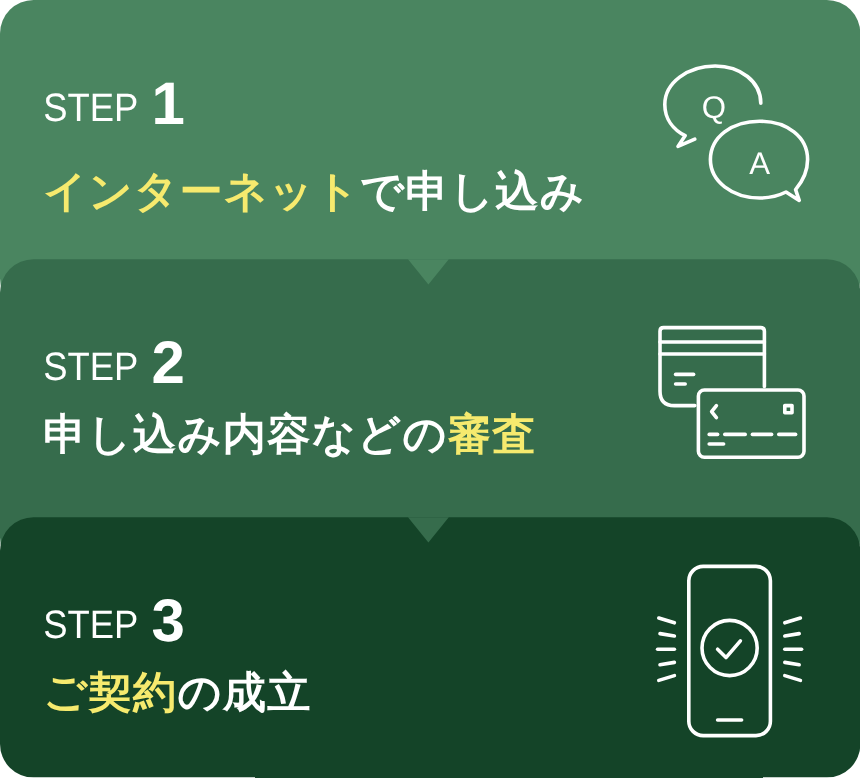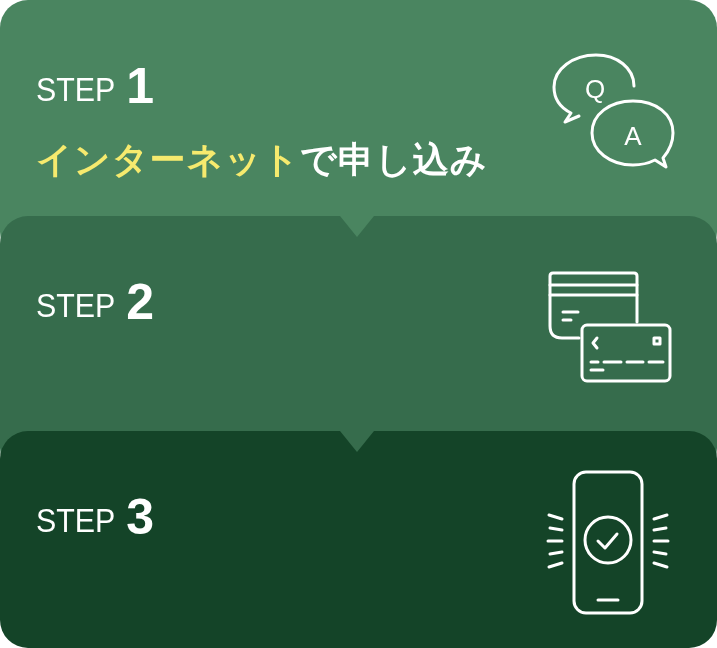--- a/index.html
+++ b/index.html
@@ -61,20 +61,21 @@
       <text x="88" y="95" fill="#ffffff" font-size="26" font-family="Liberation Sans, sans-serif" text-anchor="middle">A</text>
     </svg>
   </div>
 
   <div class="card card-2">
     <div class="notch"></div>
     <div class="step-label" style="top:66px;">
       <span class="step-word">STEP</span>
       <span class="step-num">2</span>
     </div>
+    <div class="title" style="top:122px;"><span>申し込み内容などの</span><span class="hl">審査</span></div>
 
     <svg class="icon" style="left:545px; top:52px;" width="130" height="120" viewBox="0 0 130 120">
       <g fill="none" stroke="#ffffff" stroke-width="3" stroke-linecap="round" stroke-linejoin="round">
         <path d="M92 54 L92 8 Q92 5 89 5 L8 5 Q5 5 5 8 L5 58 Q5 70 17 70 L34 70"></path>
         <line x1="5" y1="17" x2="92" y2="17"></line>
         <line x1="5" y1="27" x2="92" y2="27"></line>
         <line x1="18" y1="44" x2="33" y2="44"></line>
         <line x1="18" y1="52" x2="26" y2="52"></line>
         <rect x="37" y="57" width="88" height="56" rx="5"></rect>
         <polyline points="52,70 48,75 52,80"></polyline>
@@ -87,20 +88,21 @@
       </g>
     </svg>
   </div>
 
   <div class="card card-3">
     <div class="notch"></div>
     <div class="step-label" style="top:66px;">
       <span class="step-word">STEP</span>
       <span class="step-num">3</span>
     </div>
+    <div class="title" style="top:122px;"><span class="hl">ご契約</span><span>の成立</span></div>
 
     <svg class="icon" style="left:540px; top:36px;" width="135" height="150" viewBox="0 0 135 150">
       <g fill="none" stroke="#ffffff" stroke-width="3" stroke-linecap="round" stroke-linejoin="round">
         <rect x="34" y="5" width="68" height="141" rx="12"></rect>
         <line x1="58" y1="133" x2="78" y2="133"></line>
         <circle cx="68" cy="73" r="23"></circle>
         <polyline points="58,74 65,81 77,67"></polyline>
 
         <line x1="9" y1="48" x2="22" y2="52"></line>
         <line x1="10" y1="61" x2="22" y2="63"></line>

